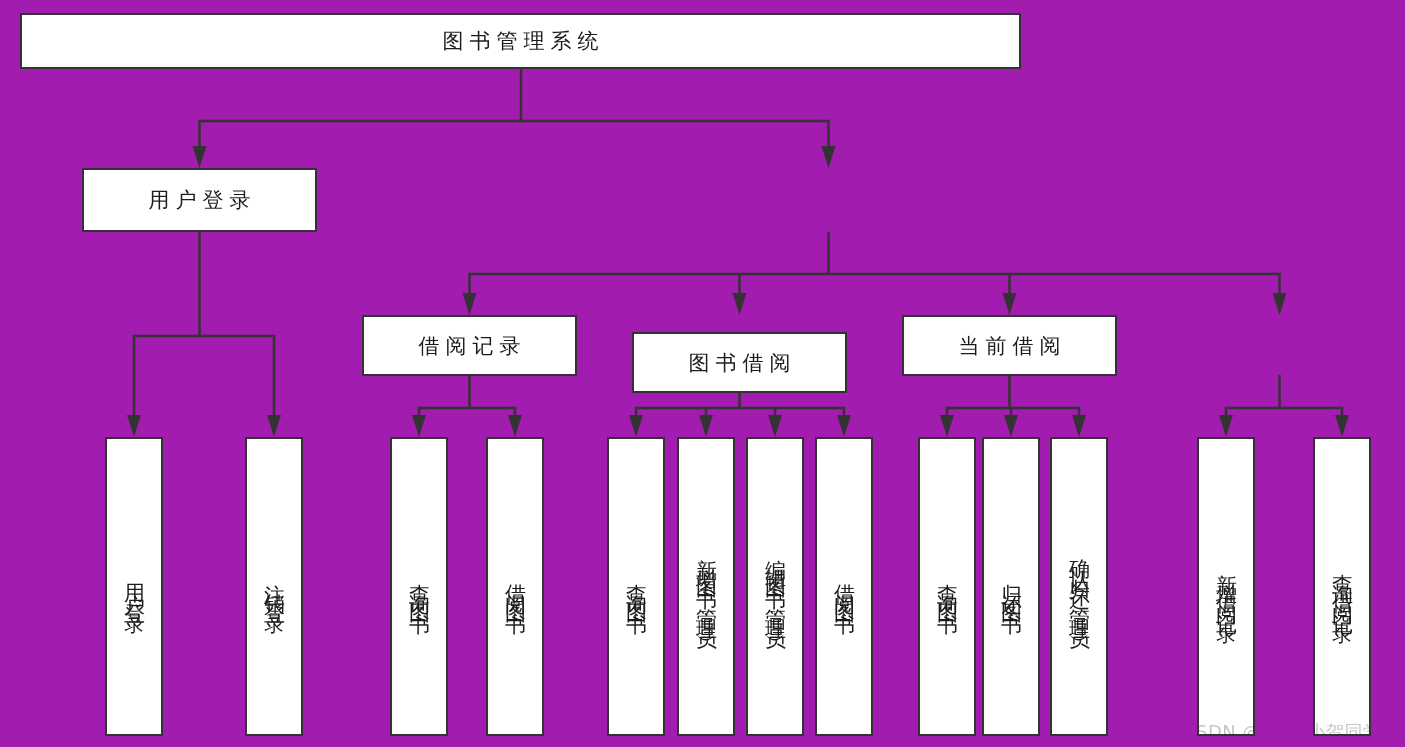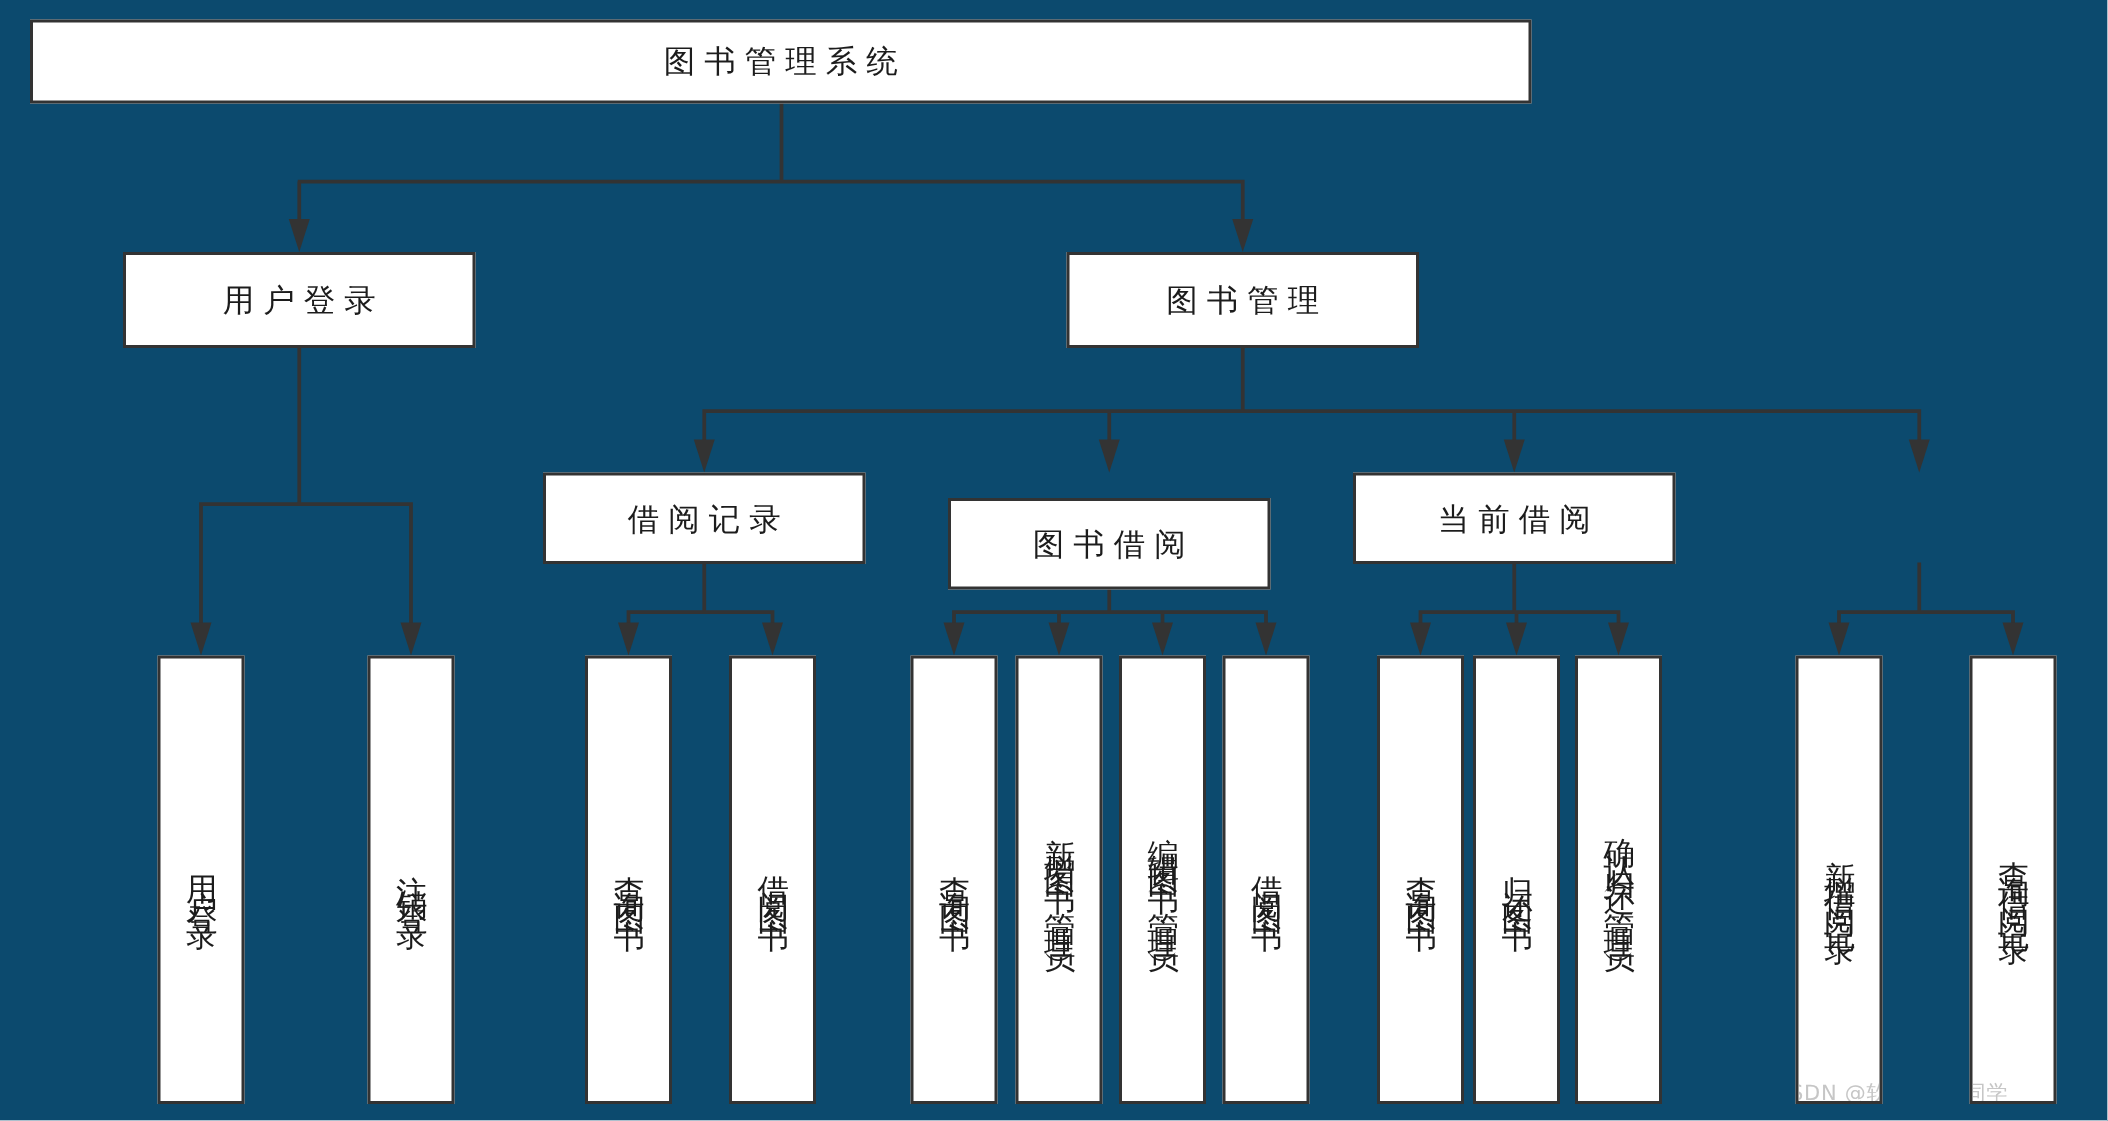--- a/index.html
+++ b/index.html
@@ -4,21 +4,21 @@
 <style>
   html, body {
     margin: 0;
     padding: 0;
     background: #ffffff;
   }
   #canvas {
     position: relative;
     width: 1405px;
     height: 747px;
-    background: #0c4a6e;
+    background: #a21caf;
     font-family: "DejaVu Sans", "Liberation Sans", sans-serif;
     overflow: hidden;
   }
   #connectors {
     position: absolute;
     left: 0;
     top: 0;
   }
   .box {
     position: absolute;
@@ -40,21 +40,21 @@
     writing-mode: vertical-rl;
     text-orientation: mixed;
     letter-spacing: 10px;
     line-height: 1;
     white-space: nowrap;
   }
   #watermark {
     position: absolute;
     left: 1183px;
     top: 720px;
-    font-size: 14px;
+    font-size: 18px;
     letter-spacing: 0.5px;
     color: #c6c6c6;
     white-space: nowrap;
     mix-blend-mode: darken;
     z-index: 20;
   }
 </style>
 </head>
 <body>
 
@@ -99,23 +99,20 @@
       <polygon points="1335,415 1349,415 1342,437"></polygon>
     </g>
   </svg>
 
   <div class="box hbox" style="left:20px; top:13px; width:1001px; height:56px;">
     <span>图书管理系统</span>
   </div>
 
   <div class="box hbox" style="left:82px; top:168px; width:235px; height:64px;">
     <span>用户登录</span>
-  </div>
-  <div class="box hbox" style="left:711px; top:168px; width:235px; height:64px;">
-    <span>图书管理</span>
   </div>
 
   <div class="box hbox" style="left:362px; top:315px; width:215px; height:61px;">
     <span>借阅记录</span>
   </div>
   <div class="box hbox" style="left:632px; top:315px; width:215px; height:61px;margin-top:17px;">
     <span>图书借阅</span>
   </div>
   <div class="box hbox" style="left:902px; top:315px; width:215px; height:61px;">
     <span>当前借阅</span>

